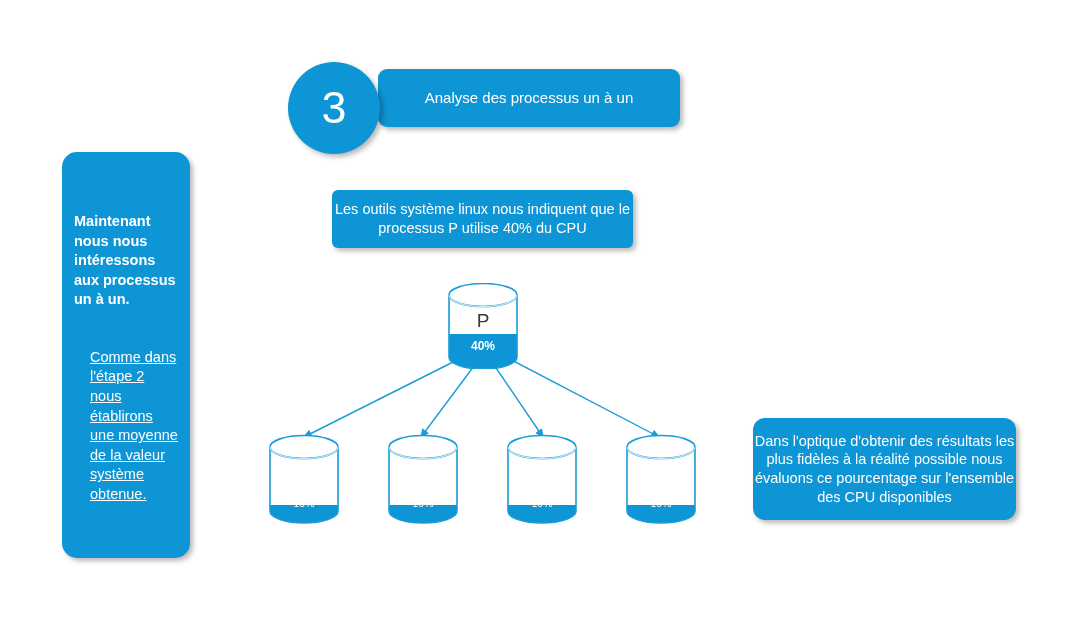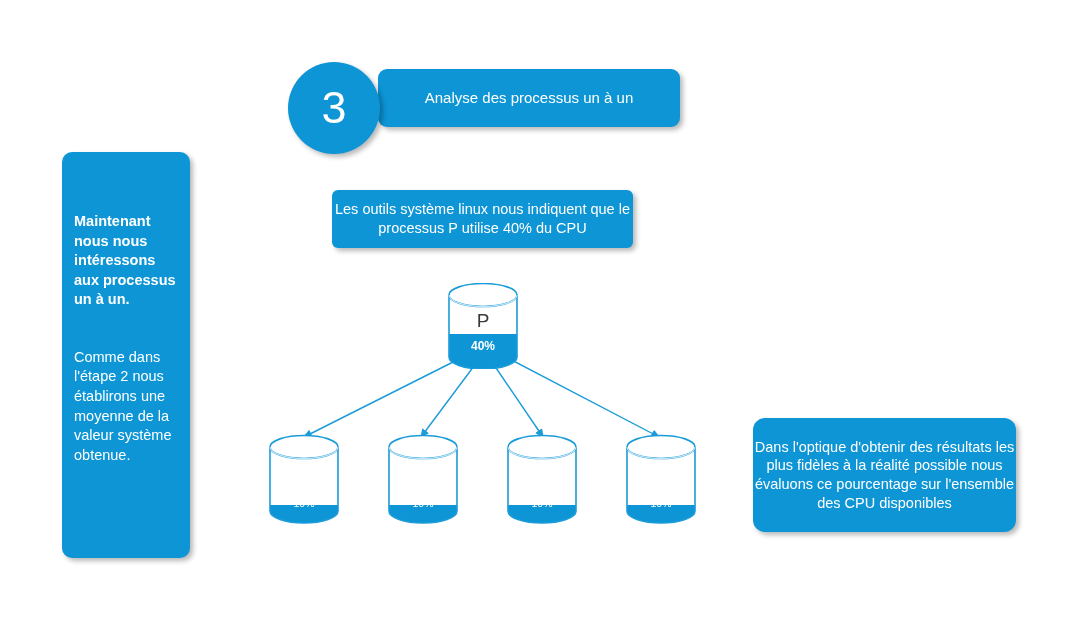--- a/index.html
+++ b/index.html
@@ -52,53 +52,54 @@
     font-size: 15px;
     z-index: 3;
   }
 
   
   #sidebar {
     left: 62px;
     top: 152px;
     width: 128px;
     height: 406px;
-    border-radius: 10px;
+    border-radius: 15px;
     display: block;
     padding: 60px 12px 12px 12px;
     text-align: left;
     font-size: 14.5px;
   }
   #sidebar .lead {
     font-weight: bold;
     line-height: 1.35;
     margin: 0;
   }
   #sidebar .body {
     font-weight: normal;
     line-height: 1.35;
-    margin: 38px 0 0 0;
+    margin: 38px 0 0 16px;
+    text-decoration: underline;
   }
 
   
   #note-top {
     left: 332px;
     top: 190px;
     width: 301px;
     height: 58px;
     border-radius: 6px;
     font-size: 14.5px;
   }
 
   
   #note-right {
     left: 753px;
     top: 418px;
     width: 263px;
-    height: 114px;
+    height: 102px;
     border-radius: 12px;
     font-size: 14.5px;
   }
 
   
   .cylinder {
     position: absolute;
   }
   .cyl-label {
     position: absolute;

